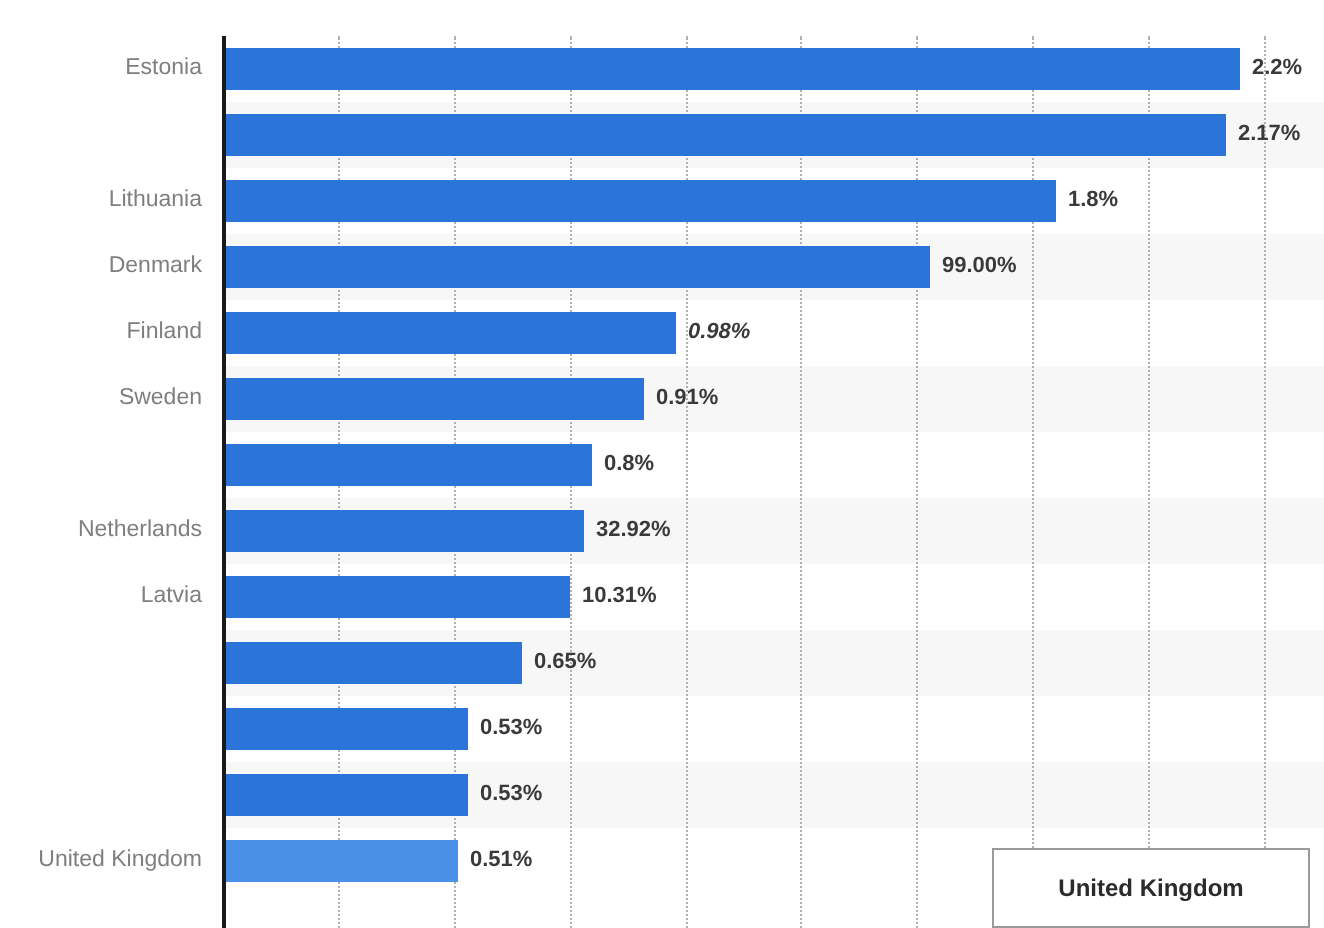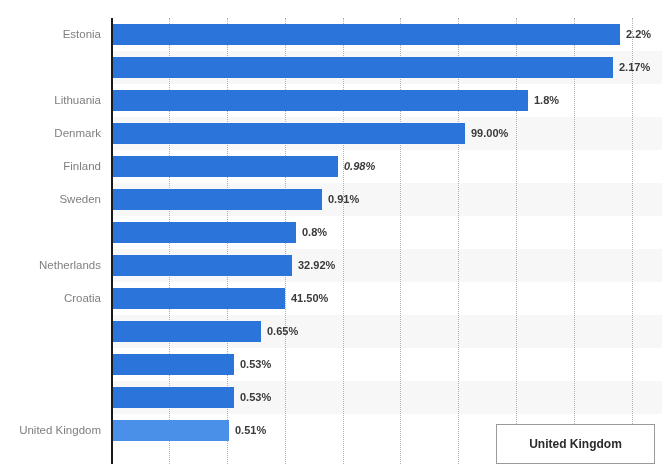--- a/index.html
+++ b/index.html
@@ -182,42 +182,42 @@
         <div class="bar-value" style="left: 360px; top: 105px;">99.00%</div>
         <div class="bar" style="left: 0px; top: 138px; width: 227px;"></div>
         <div class="bar-value" style="left: 233px; top: 138px; font-style: italic;">0.98%</div>
         <div class="bar" style="left: 0px; top: 171px; width: 211px;"></div>
         <div class="bar-value" style="left: 217px; top: 171px;">0.91%</div>
         <div class="bar" style="left: 0px; top: 204px; width: 185px;"></div>
         <div class="bar-value" style="left: 191px; top: 204px;">0.8%</div>
         <div class="bar" style="left: 0px; top: 237px; width: 181px;"></div>
         <div class="bar-value" style="left: 187px; top: 237px;">32.92%</div>
         <div class="bar" style="left: 0px; top: 270px; width: 174px;"></div>
-        <div class="bar-value" style="left: 180px; top: 270px;">41.50%</div>
+        <div class="bar-value" style="left: 180px; top: 270px;">10.31%</div>
         <div class="bar" style="left: 0px; top: 303px; width: 150px;"></div>
         <div class="bar-value" style="left: 156px; top: 303px;">0.65%</div>
         <div class="bar" style="left: 0px; top: 336px; width: 123px;"></div>
         <div class="bar-value" style="left: 129px; top: 336px;">0.53%</div>
         <div class="bar" style="left: 0px; top: 369px; width: 123px;"></div>
         <div class="bar-value" style="left: 129px; top: 369px;">0.53%</div>
         <div class="bar highlight" style="left: 0px; top: 402px; width: 118px;"></div>
         <div class="bar-value" style="left: 124px; top: 402px;">0.51%</div>
       </div>
   </div>
 
   <div class="axis-line"></div>
 
   <div class="cat-labels" id="cat-labels">
       <div class="cat-label" style="top: 6px;">Estonia</div>
       <div class="cat-label" style="top: 72px;">Lithuania</div>
       <div class="cat-label" style="top: 105px;">Denmark</div>
       <div class="cat-label" style="top: 138px;">Finland</div>
       <div class="cat-label" style="top: 171px;">Sweden</div>
       <div class="cat-label" style="top: 237px;">Netherlands</div>
-      <div class="cat-label" style="top: 270px;">Croatia</div>
+      <div class="cat-label" style="top: 270px;">Latvia</div>
       <div class="cat-label" style="top: 402px;">United Kingdom</div>
     </div>
 
   <div class="tooltip-box">
     <span class="tooltip-label">United Kingdom</span>
   </div>
 
 </div>
 
 </body></html>

